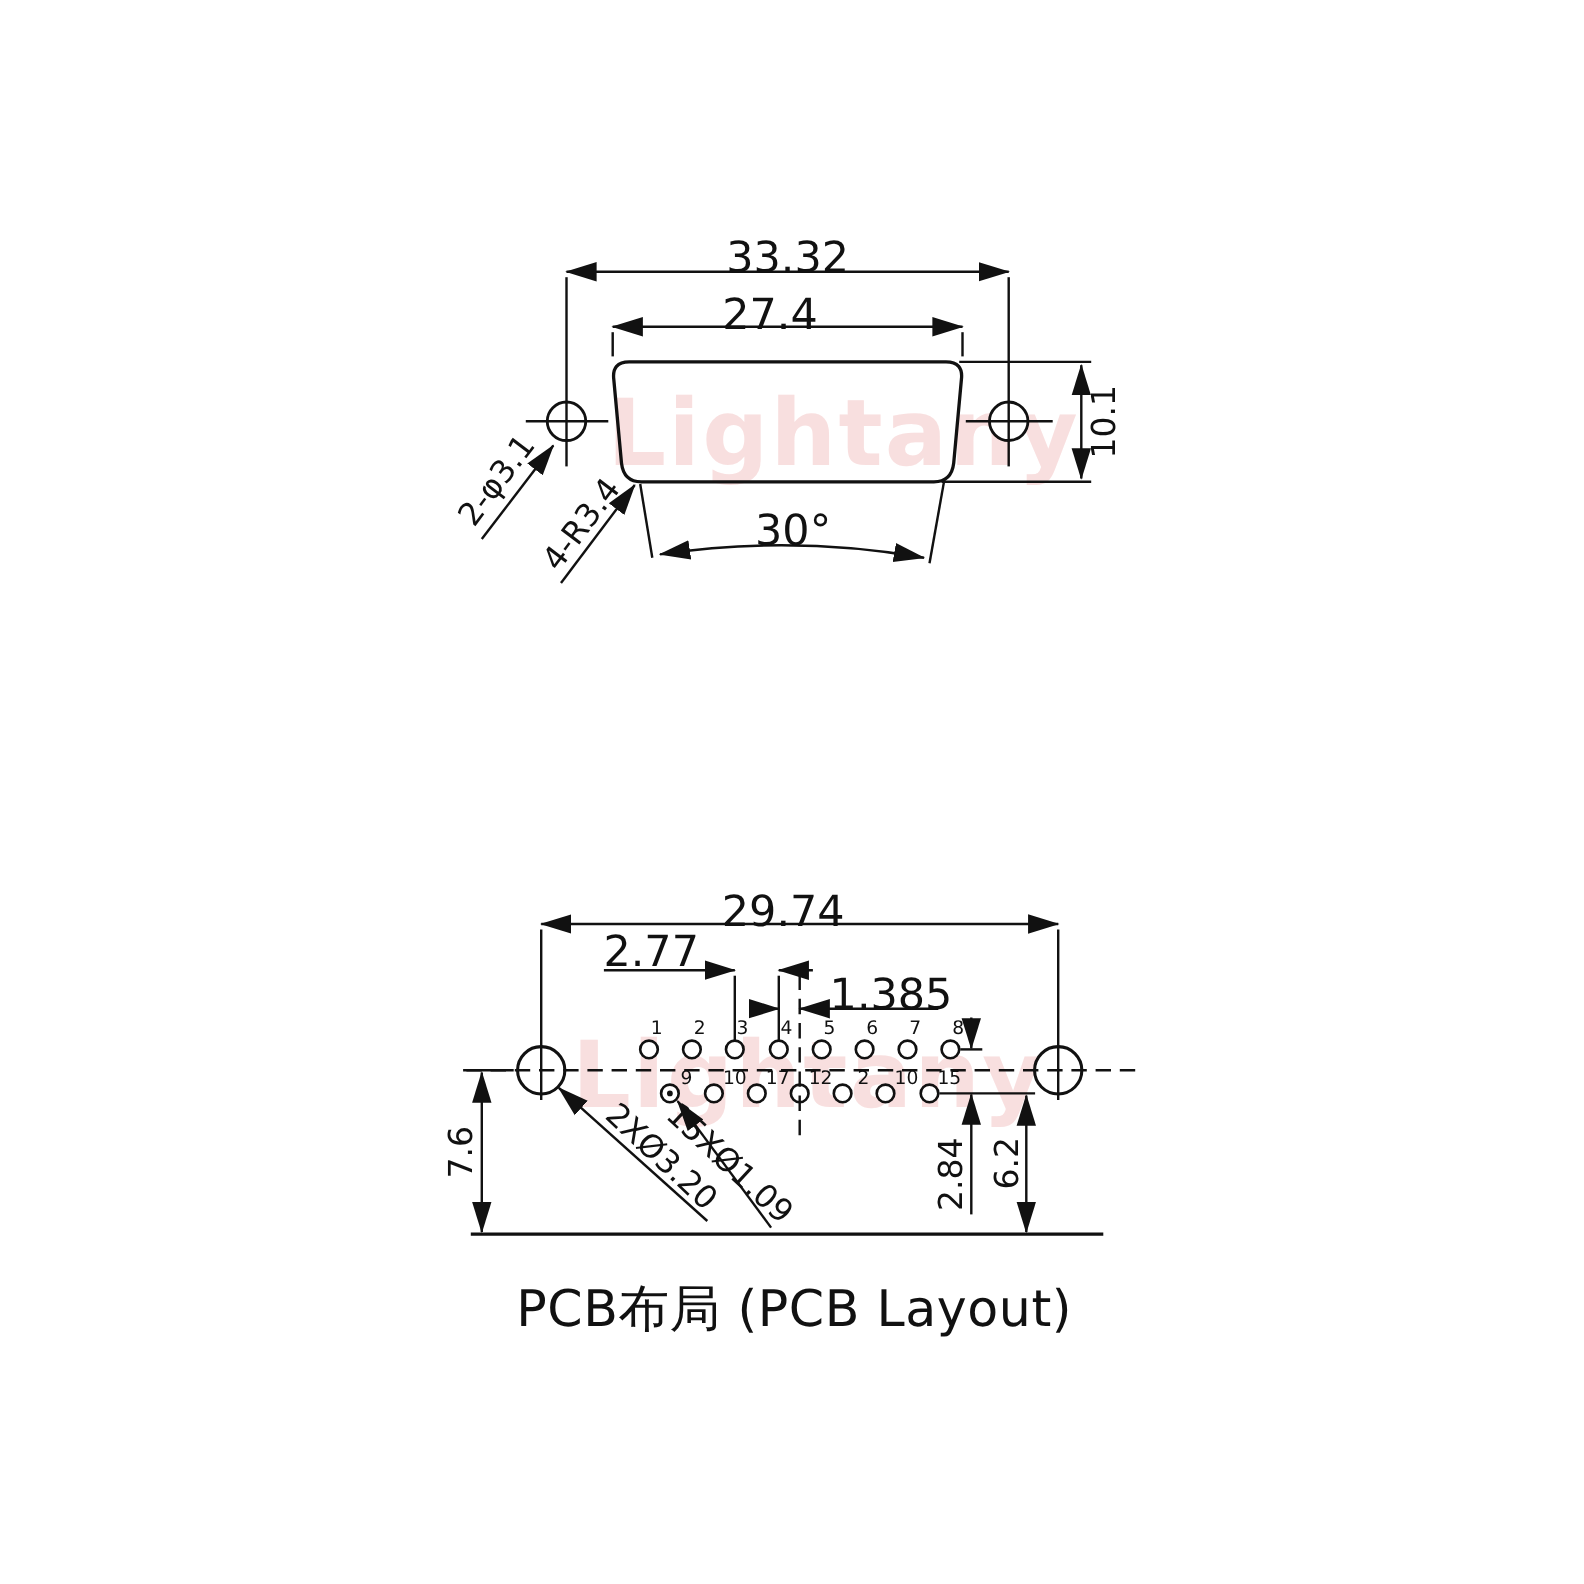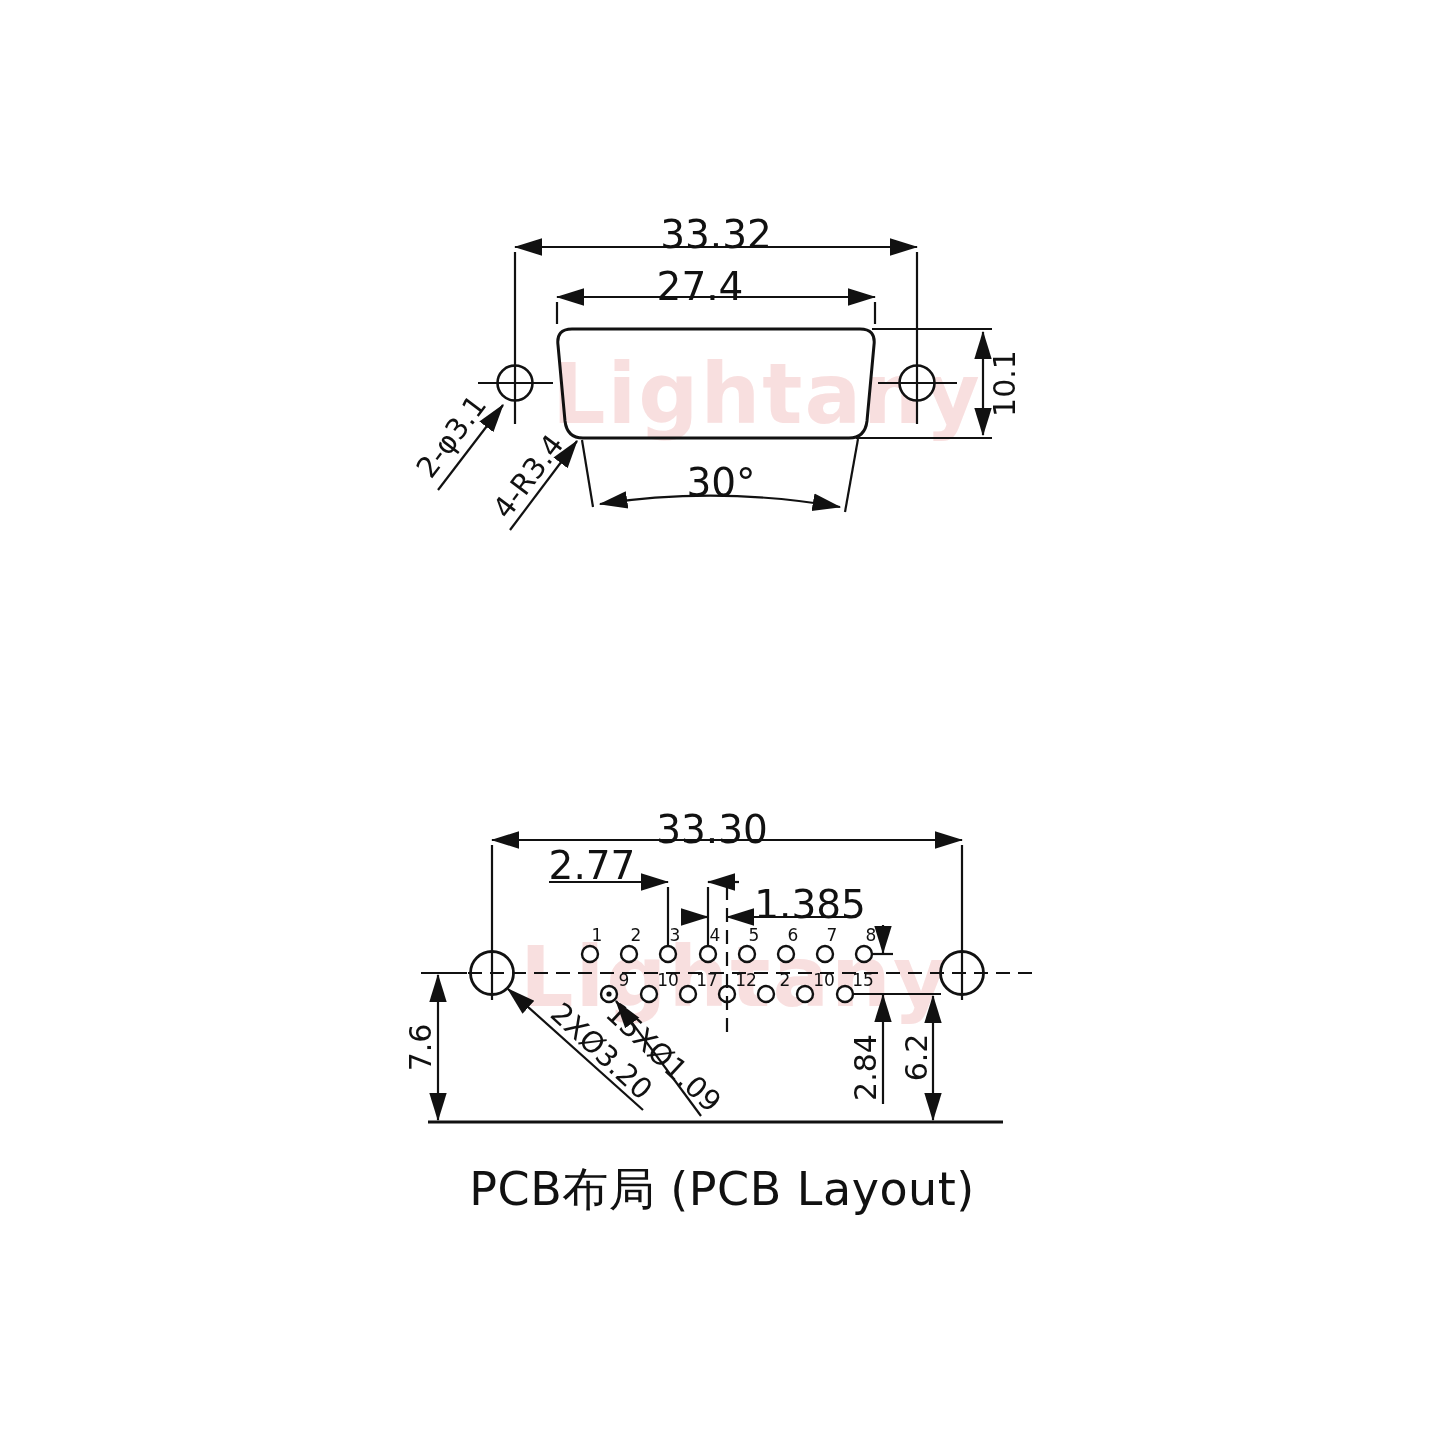--- a/index.html
+++ b/index.html
@@ -128,21 +128,21 @@
     </g>
   </svg>
 
   <div class="t dim" style="left:646px;top:214px;width:140px;">33.32</div>
   <div class="t dim" style="left:640px;top:266px;width:120px;">27.4</div>
   <div class="t dim-v" style="left:954px;top:367px;width:100px;">10.1</div>
   <div class="t dim" style="left:671px;top:462px;width:100px;">30°</div>
   <div class="t diag-up" style="left:392px;top:421px;width:120px;">2-φ3.1</div>
   <div class="t diag-up" style="left:469px;top:461px;width:120px;">4-R3.4</div>
 
-  <div class="t dim" style="left:642px;top:809px;width:140px;">33.30</div>
+  <div class="t dim" style="left:642px;top:809px;width:140px;">29.74</div>
   <div class="t dim" style="left:532px;top:845px;width:120px;">2.77</div>
   <div class="t dim" style="left:740px;top:884px;width:140px;">1.385</div>
   <div class="t dim-v" style="left:370px;top:1031px;width:100px;">7.6</div>
   <div class="t dim-v" style="left:805px;top:1051px;width:120px;">2.84</div>
   <div class="t dim-v" style="left:866px;top:1041px;width:100px;">6.2</div>
   <div class="t diag-dn" style="left:531px;top:1036px;width:140px;">2XØ3.20</div>
   <div class="t diag-dn" style="left:578px;top:1042px;width:170px;">15XØ1.09</div>
   <div class="t title" style="left:452px;top:1164px;width:540px;">PCB布局 (PCB Layout)</div>
 
   <div class="t pin-num" style="left:588px;top:926px;">1</div>

